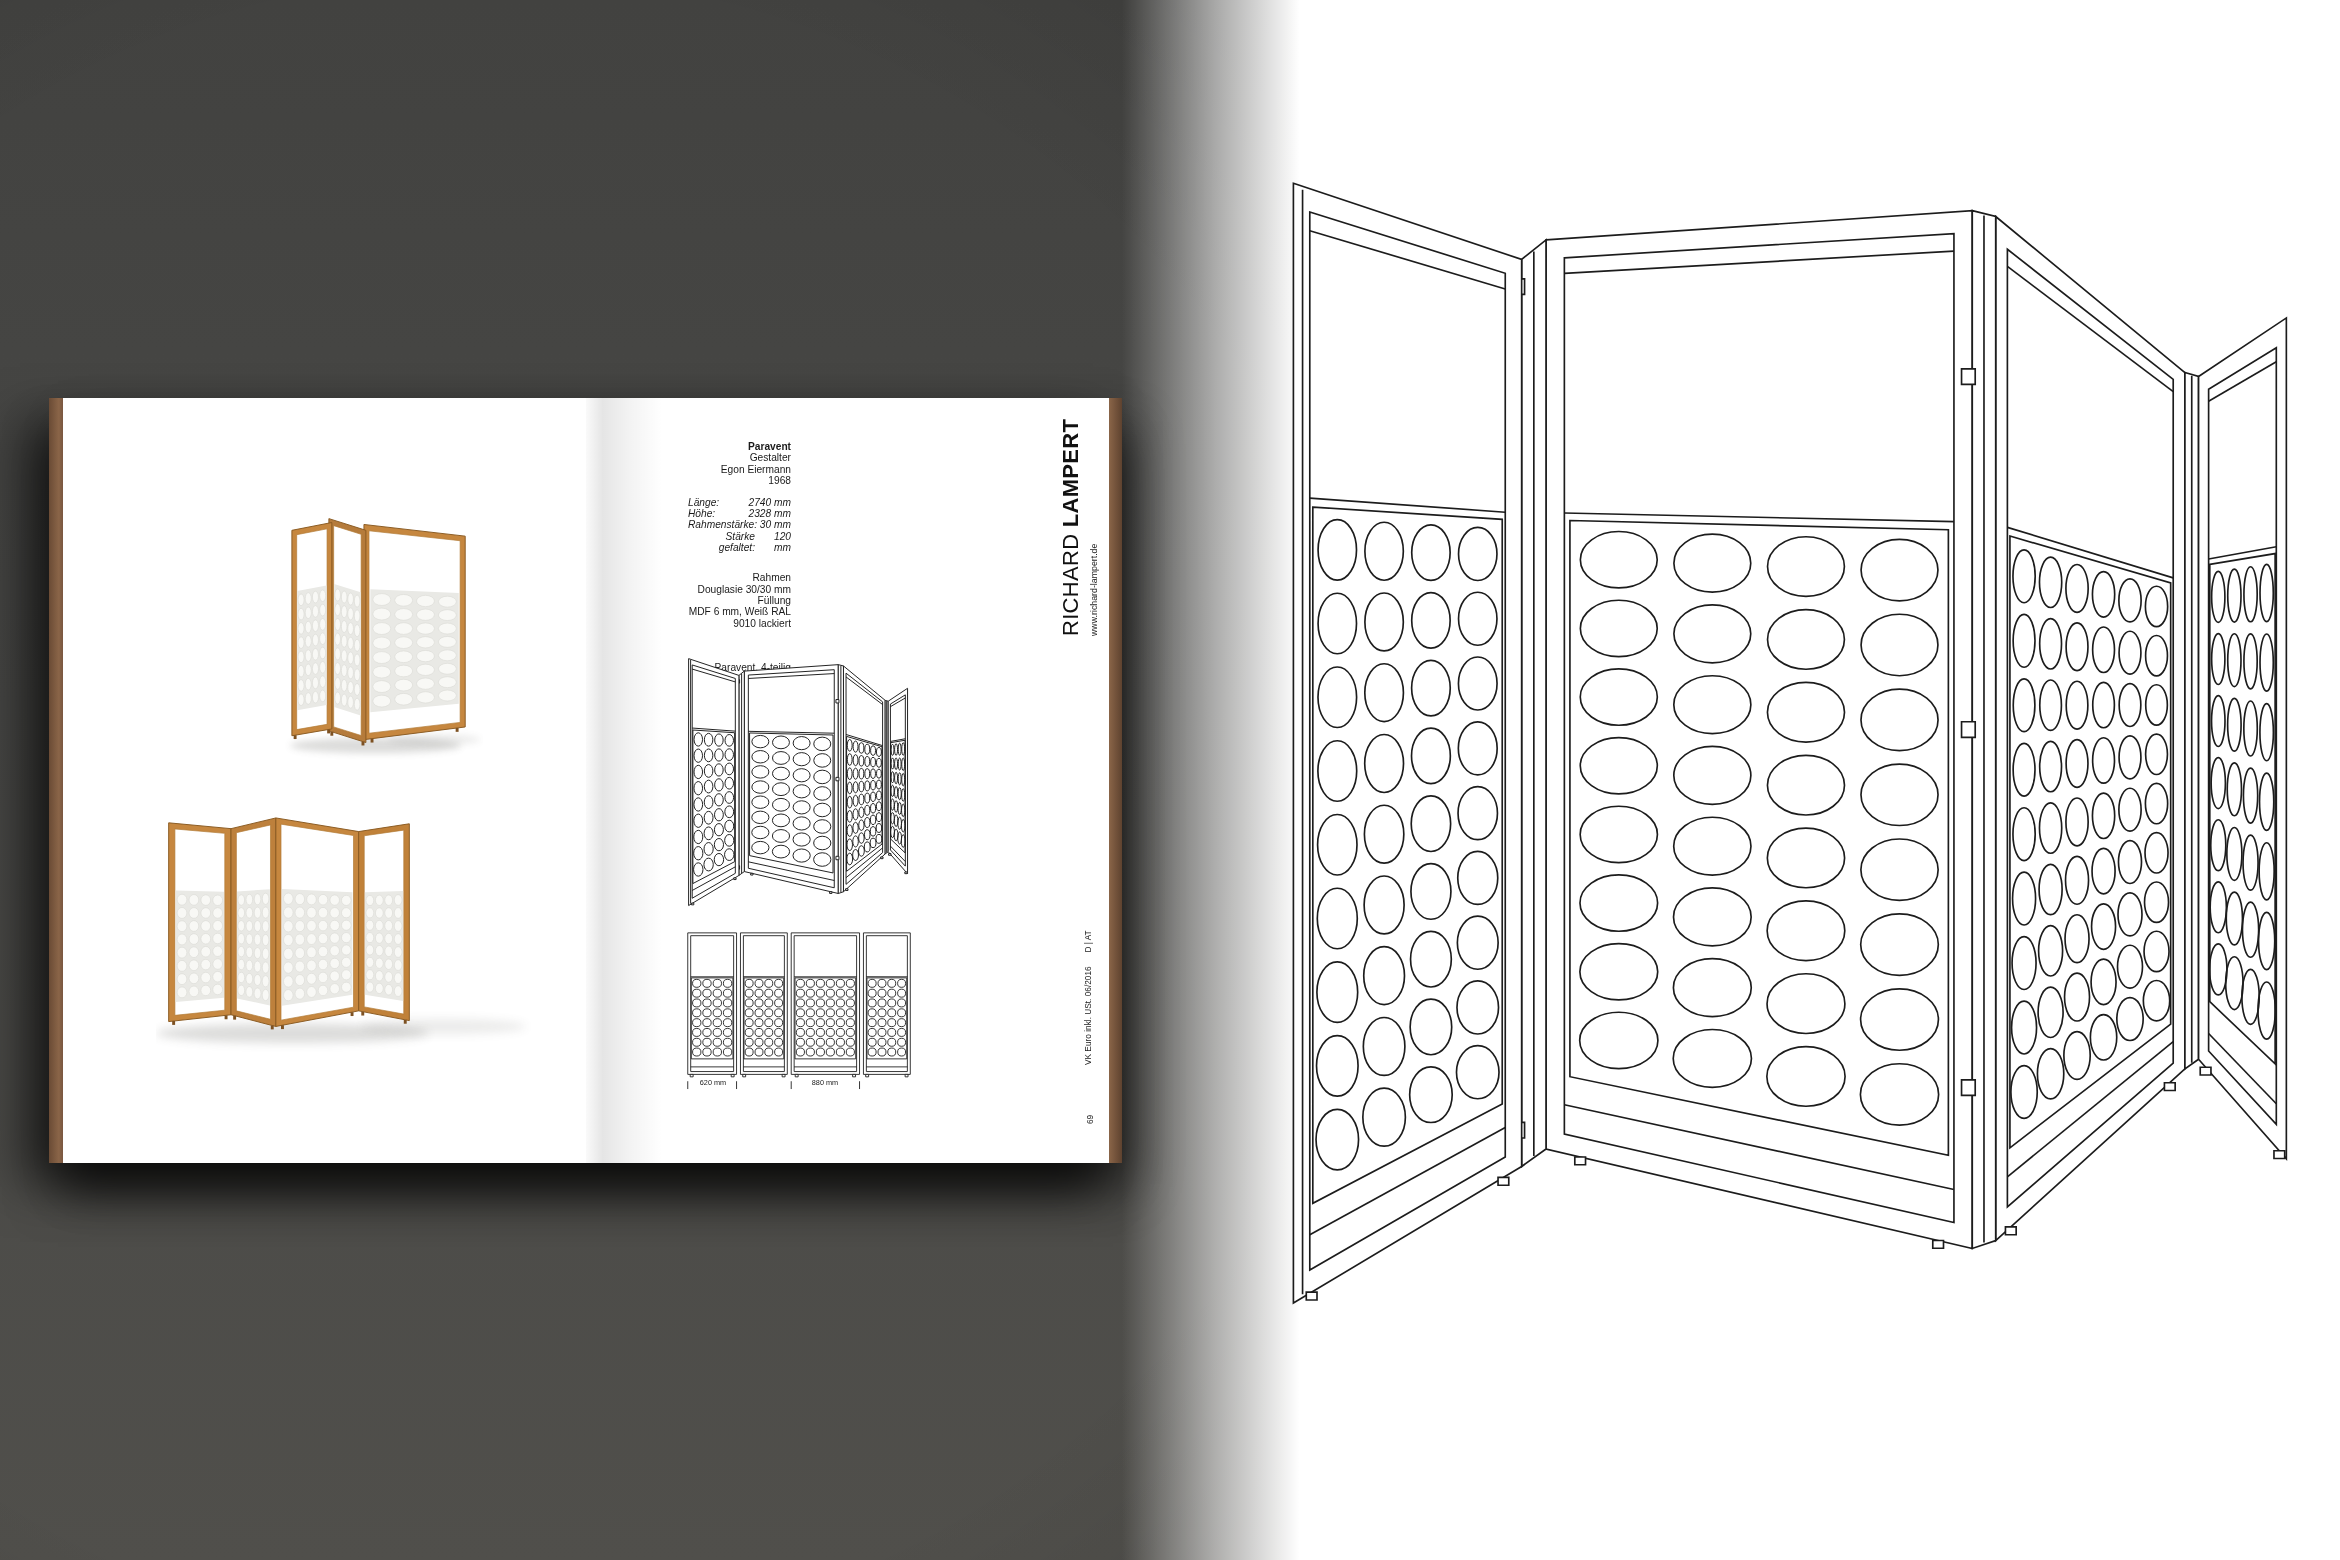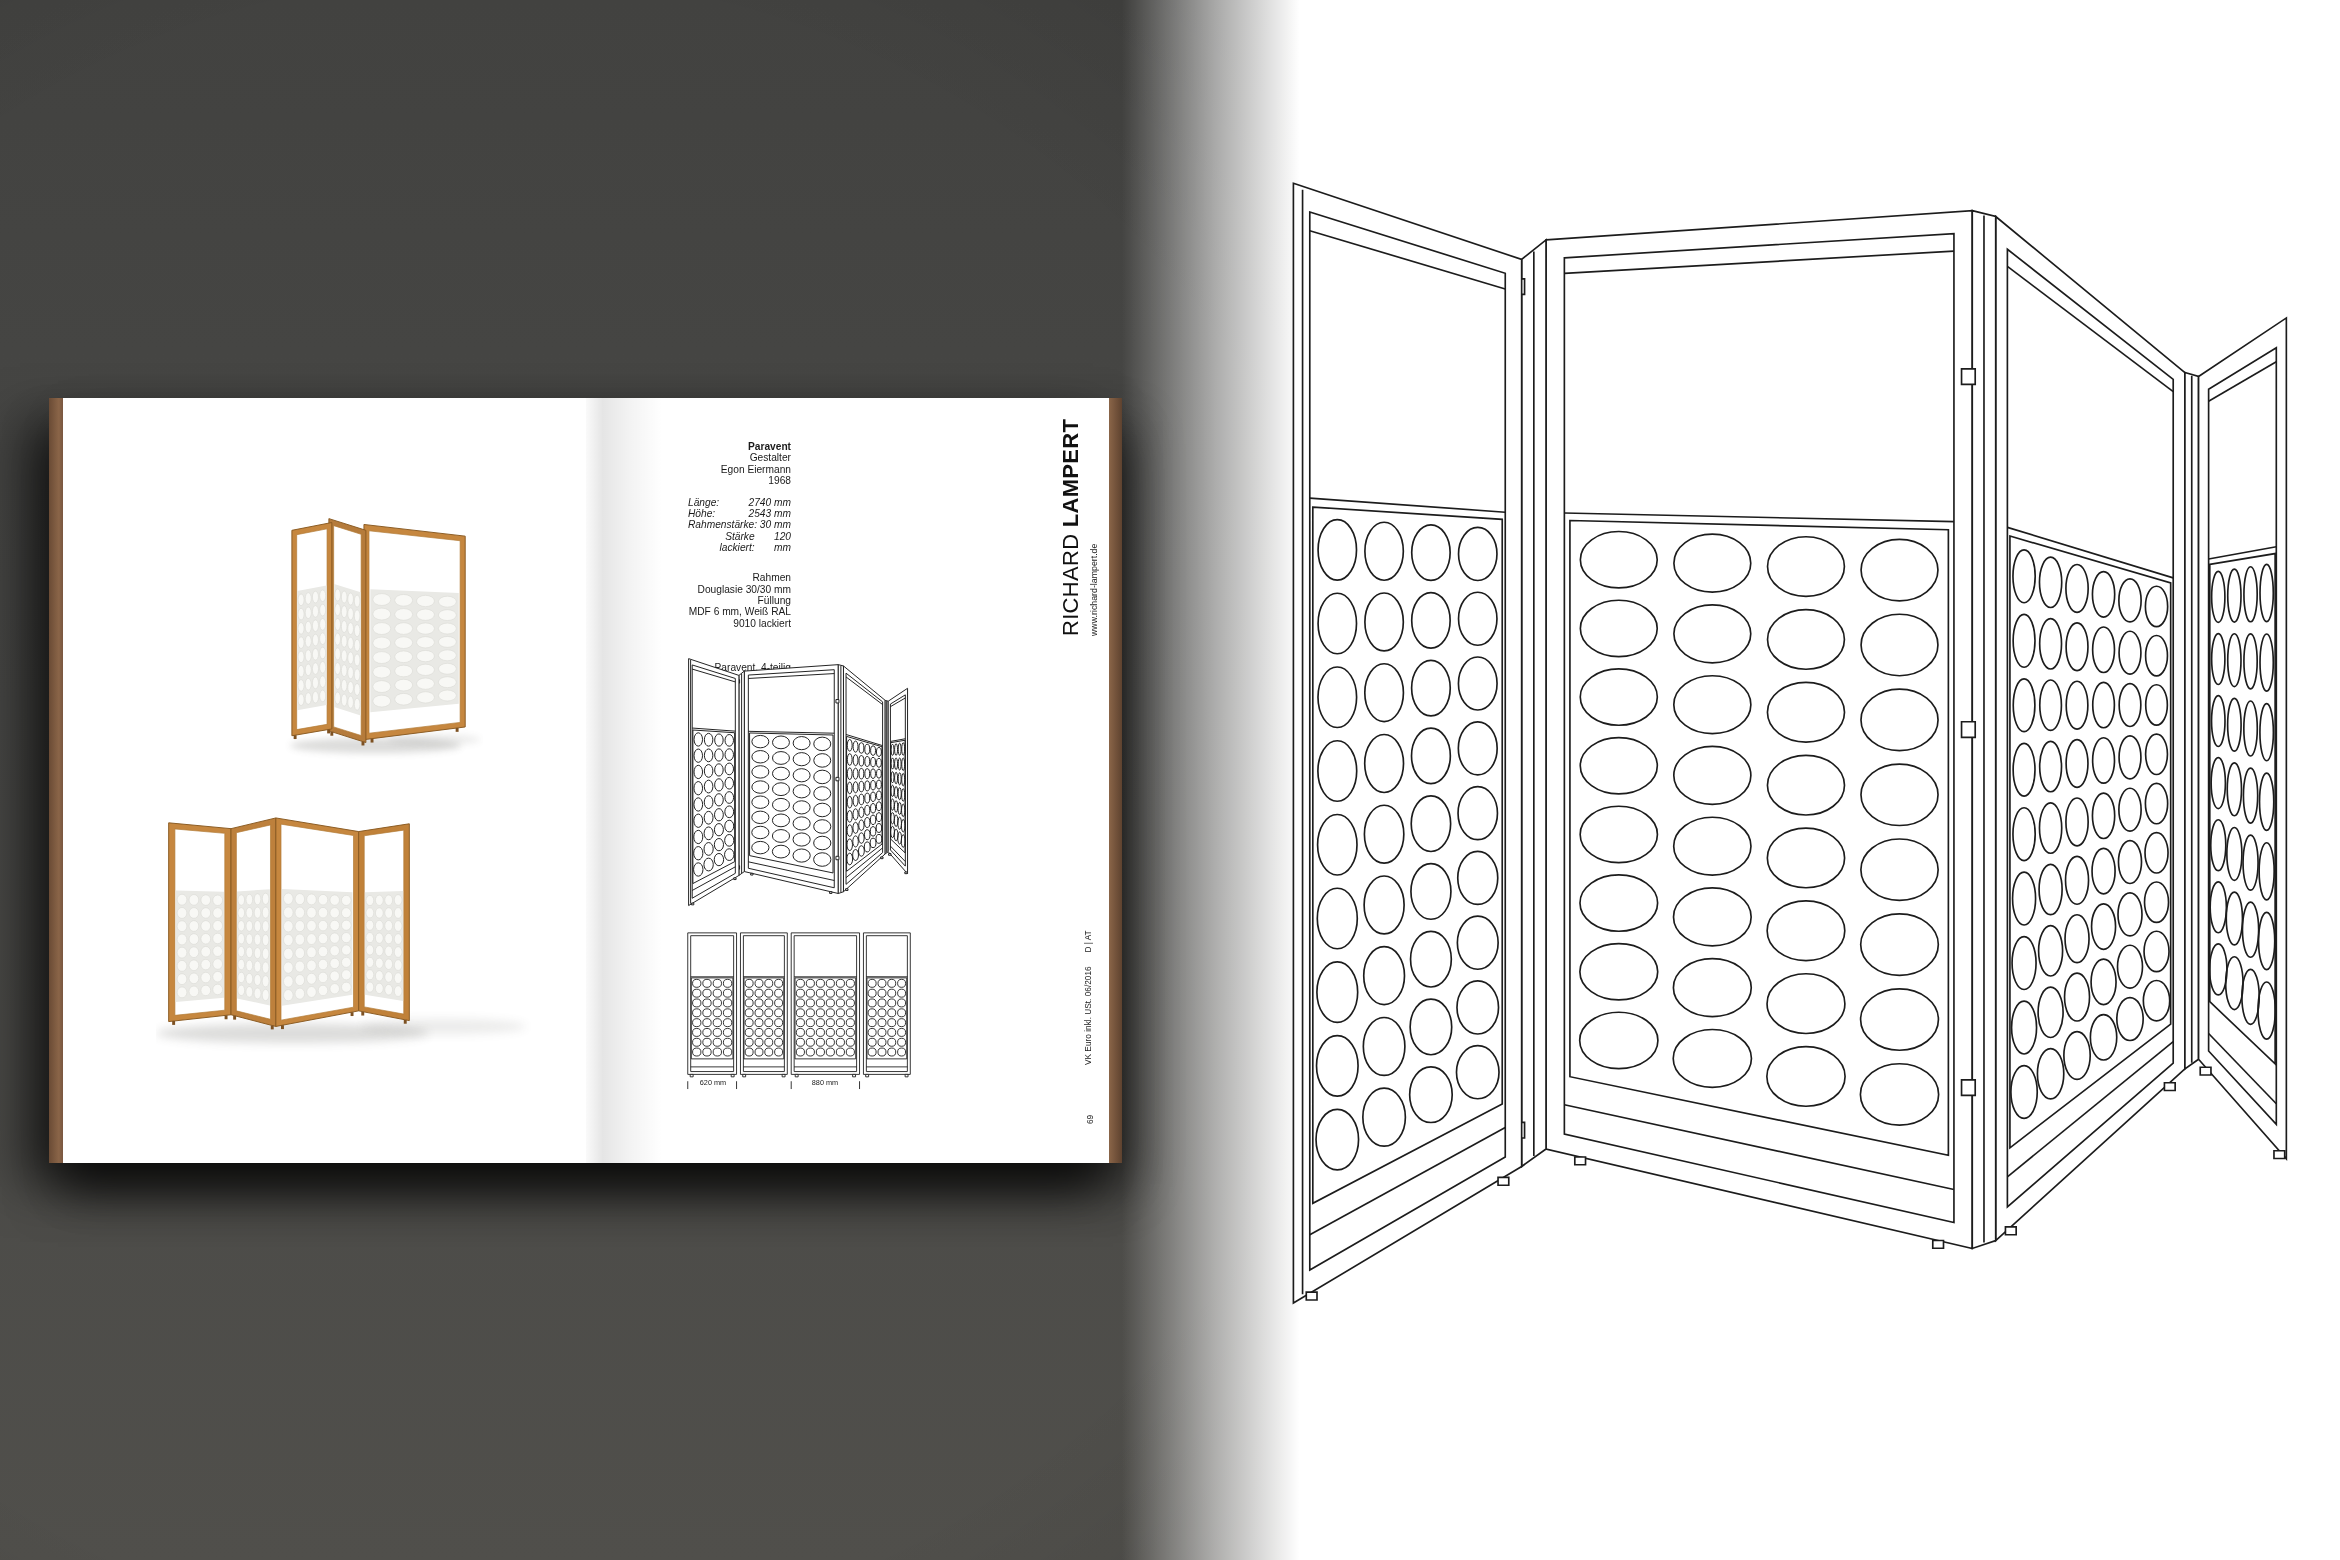--- a/index.html
+++ b/index.html
@@ -363,28 +363,28 @@
       <div>Egon Eiermann</div>
       <div>1968</div>
 
       <div class="spec-table">
         <div class="spec-row">
           <span>Länge:</span>
           <span>2740 mm</span>
         </div>
         <div class="spec-row">
           <span>Höhe:</span>
-          <span>2543 mm</span>
+          <span>2328 mm</span>
         </div>
         <div class="spec-row">
           <span>Rahmenstärke:</span>
           <span>30 mm</span>
         </div>
         <div class="spec-row">
-          <span>Stärke lackiert:</span>
+          <span>Stärke gefaltet:</span>
           <span>120 mm</span>
         </div>
       </div>
 
       <div class="materials">
         <div>Rahmen</div>
         <div>Douglasie 30/30 mm</div>
         <div>Füllung</div>
         <div>MDF 6 mm, Weiß RAL 9010 lackiert</div>
       </div>

